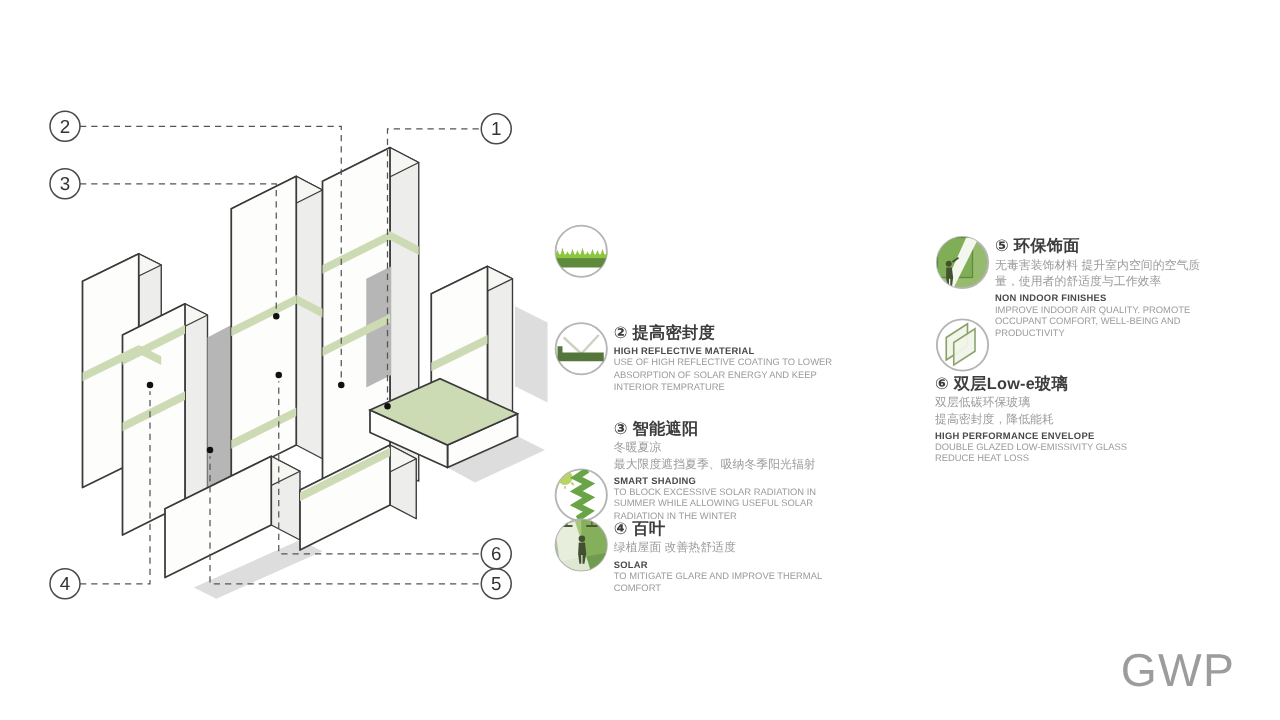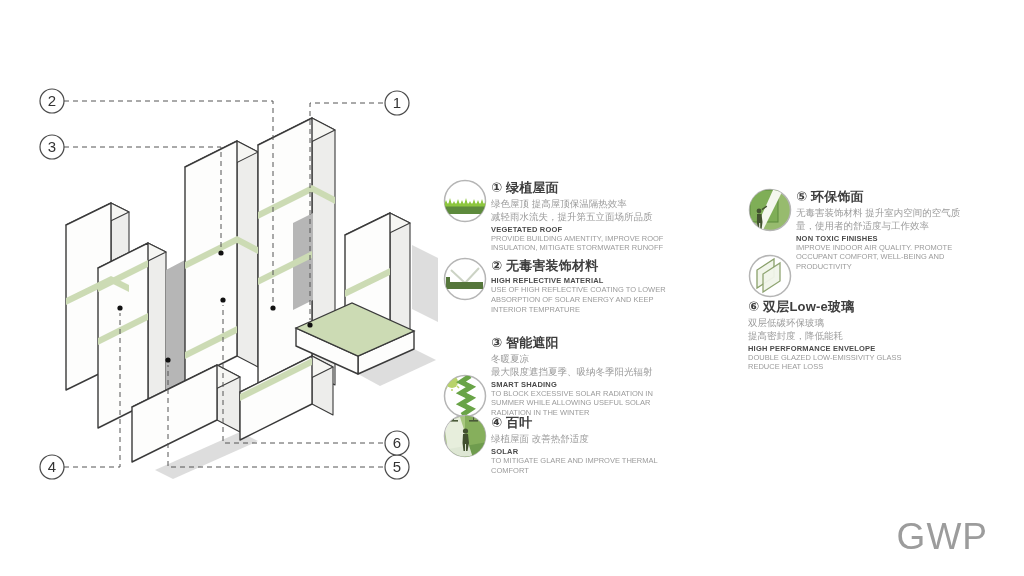--- a/index.html
+++ b/index.html
@@ -143,45 +143,37 @@
             <circle cx="22" cy="22" r="20.5"></circle>
           </clipPath>
         <circle cx="22" cy="22" r="20.5" fill="#fff" stroke="#b5b5b5" stroke-width="1.5"></circle>
         <g clip-path="url(#c1)">
           <rect x="0" y="26" width="44" height="9" fill="#5d8a3c"></rect>
           <path d="M1,26 l2,-5 2,5 2,-7 2,7 2,-4 2,4 2,-6 2,6 2,-5 2,5 2,-7 2,7 2,-4 2,4 2,-6 2,6 2,-5 2,5 2,-6 2,6 2,-4 2,4 z" fill="#8dc63f"></path>
           <rect x="0" y="24.5" width="44" height="3" fill="#8dc63f"></rect>
         </g>
       </svg>
     </div>
-    <div class="ltext">
-      <div class="lhead">① 绿植屋面</div>
-      <div class="lcn">绿色屋顶 提高屋顶保温隔热效率
-减轻雨水流失，提升第五立面场所品质</div>
-      <div class="len-title">VEGETATED ROOF</div>
-      <div class="len">PROVIDE BUILDING AMENTITY, IMPROVE ROOF
-INSULATION, MITIGATE STORMWATER RUNOFF</div>
-    </div>
   </div>
 
   <div class="legend-item" style="left:443px;top:257px;">
     <div class="licon">
       <svg width="44" height="44" viewBox="0 0 44 44">
         <clipPath id="c2">
             <circle cx="22" cy="22" r="20.5"></circle>
           </clipPath>
         <circle cx="22" cy="22" r="20.5" fill="#fff" stroke="#b5b5b5" stroke-width="1.5"></circle>
         <g clip-path="url(#c2)">
           <path d="M8,13 L22,26 L36,11" stroke="#ccd3c5" stroke-width="2" fill="none"></path>
           <path d="M3,25 l0,-5 4,0 0,5 33,0 0,7 -37,0 z" fill="#55763b"></path>
         </g>
       </svg>
     </div>
     <div class="ltext">
-      <div class="lhead">② 无毒害装饰材料</div>
+      <div class="lhead">② 提高密封度</div>
       <div class="len-title">HIGH REFLECTIVE MATERIAL</div>
       <div class="len">USE OF HIGH REFLECTIVE COATING TO LOWER
 ABSORPTION OF SOLAR ENERGY AND KEEP
 INTERIOR TEMPRATURE</div>
     </div>
   </div>
 
   <div class="legend-item" style="left:443px;top:334px;align-items:flex-end;">
     <div class="licon">
       <svg width="44" height="44" viewBox="0 0 44 44">
@@ -259,21 +251,21 @@
             <path d="M9,26 h4.5 l1,8 -1,8 h-1.3 l0,-7 -1,0 0,7 h-1.3 l-1,-8 z"></path>
             <rect x="13.5" y="21" width="6" height="1.4" transform="rotate(-35 13.5 21)"></rect>
           </g>
         </g>
       </svg>
     </div>
     <div class="ltext">
       <div class="lhead">⑤ 环保饰面</div>
       <div class="lcn">无毒害装饰材料  提升室内空间的空气质
 量，使用者的舒适度与工作效率</div>
-      <div class="len-title">NON TOXIC FINISHES</div>
+      <div class="len-title">NON INDOOR FINISHES</div>
       <div class="len">IMPROVE INDOOR AIR QUALITY. PROMOTE
 OCCUPANT COMFORT, WELL-BEING AND
 PRODUCTIVITY</div>
     </div>
   </div>
 
   <div class="legend-item" style="left:748px;top:254px;flex-direction:column;">
     <div class="licon">
       <svg width="44" height="44" viewBox="0 0 44 44">
         <circle cx="22" cy="22" r="20.5" fill="#fff" stroke="#b5b5b5" stroke-width="1.5"></circle>

